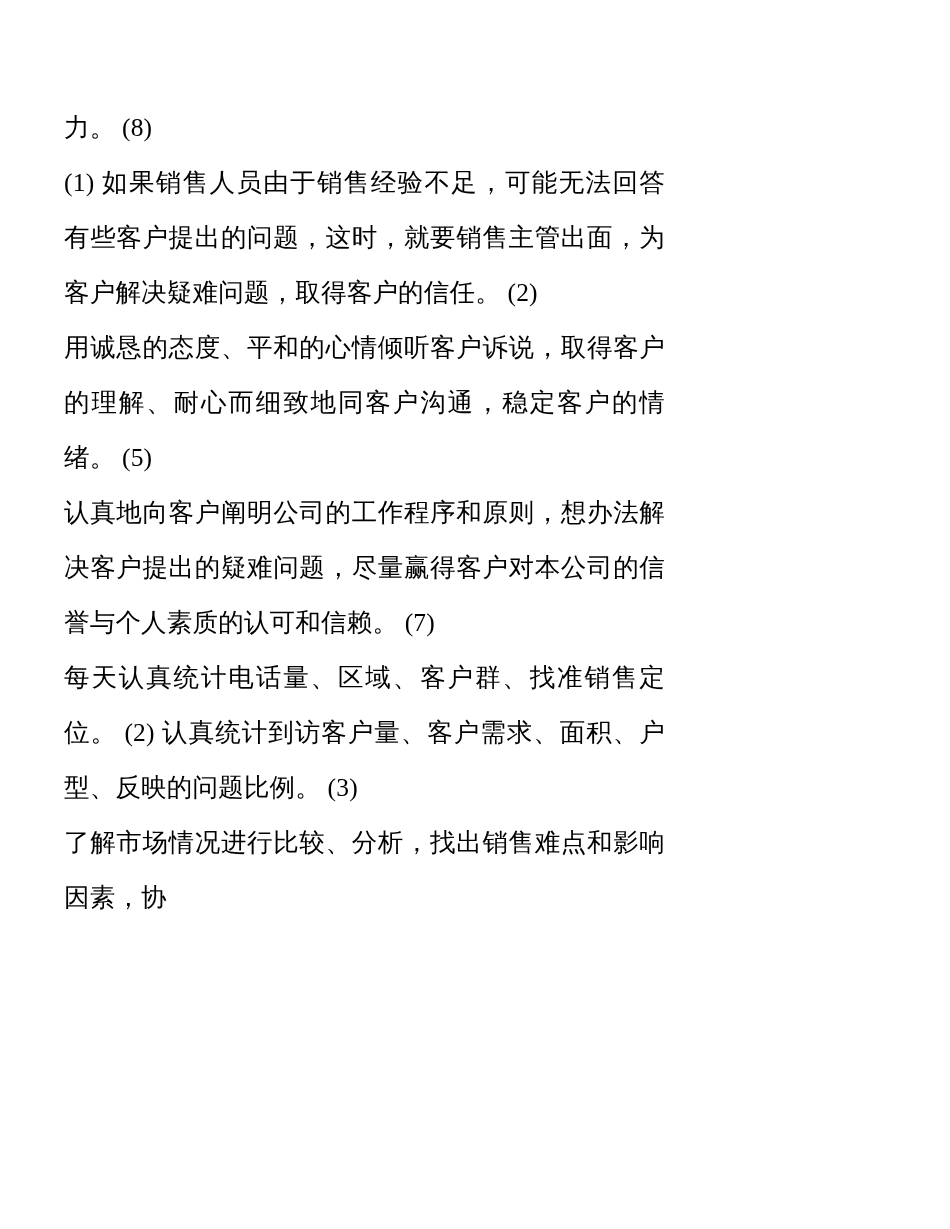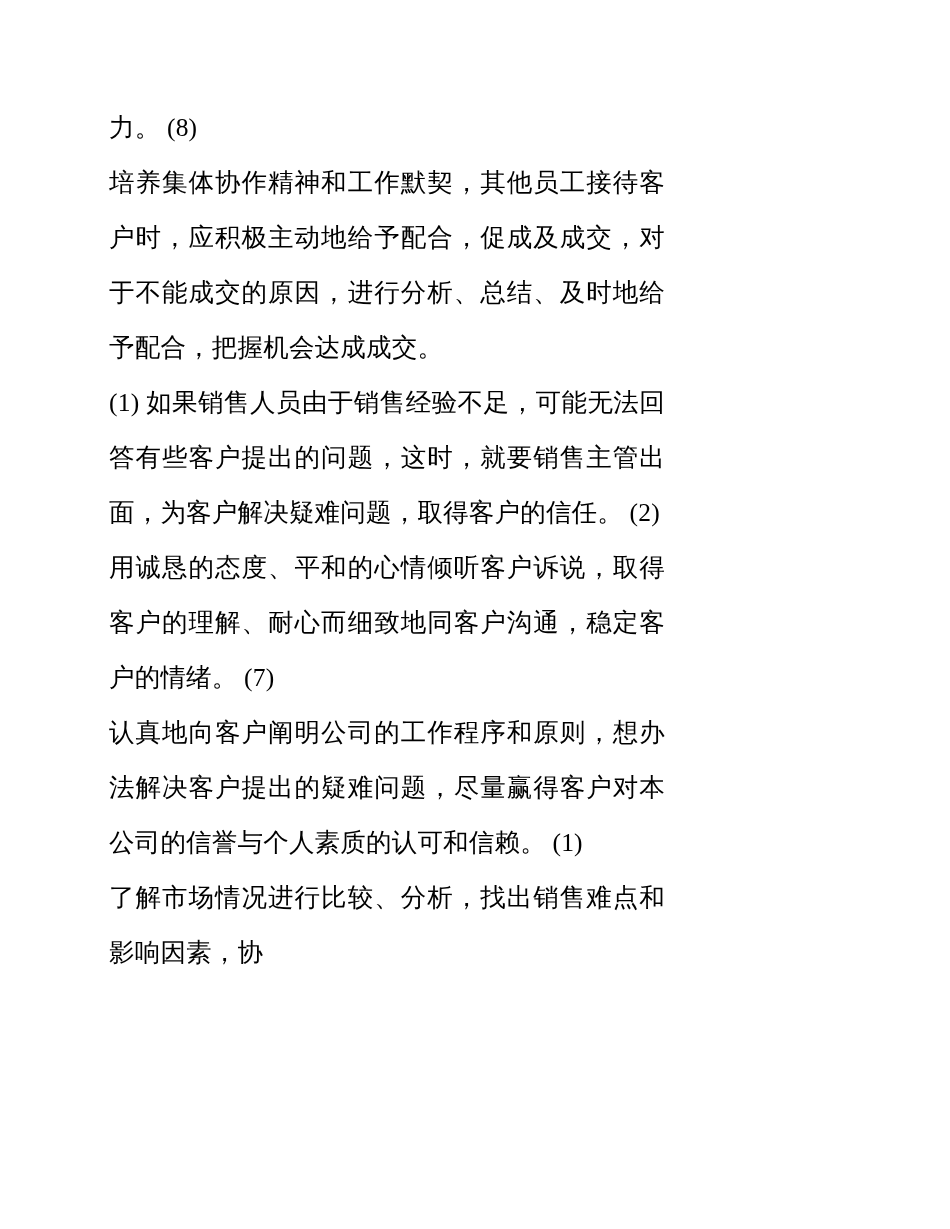--- a/index.html
+++ b/index.html
@@ -11,21 +11,21 @@
     width: 950px;
     height: 1229px;
     font-family: "Liberation Serif", "DejaVu Serif", serif;
     color: #000000;
     overflow: hidden;
   }
   .page {
     width: 800px;
     height: 1229px;
     box-sizing: border-box;
-    padding: 100px 135px 0 109px;
+    padding: 100px 135px 0 64px;
     position: relative;
   }
   .doc-body {
     font-size: 25.5px;
     line-height: 55px;
     letter-spacing: 0.2px;
     text-align: justify;
     text-justify: inter-ideograph;
   }
   .para {
@@ -33,19 +33,19 @@
     padding: 0;
     text-indent: 0;
   }
 </style>
 </head>
 <body>
 
 <div class="page">
   <div class="doc-body">
     <p class="para">力。 (8)</p>
-    <p class="para">培养集体协作精神和工作默契，其他员工接待客户时，应积极主动地给予配合，促成及成交，对于不能成交的原因，进行分析、总结、及时地给予配合，把握机会达成成交。</p>
     <p class="para">(1) 如果销售人员由于销售经验不足，可能无法回答有些客户提出的问题，这时，就要销售主管出面，为客户解决疑难问题，取得客户的信任。 (2)</p>
-    <p class="para">用诚恳的态度、平和的心情倾听客户诉说，取得客户的理解、耐心而细致地同客户沟通，稳定客户的情绪。 (7)</p>
-    <p class="para">认真地向客户阐明公司的工作程序和原则，想办法解决客户提出的疑难问题，尽量赢得客户对本公司的信誉与个人素质的认可和信赖。 (1)</p>
+    <p class="para">用诚恳的态度、平和的心情倾听客户诉说，取得客户的理解、耐心而细致地同客户沟通，稳定客户的情绪。 (5)</p>
+    <p class="para">认真地向客户阐明公司的工作程序和原则，想办法解决客户提出的疑难问题，尽量赢得客户对本公司的信誉与个人素质的认可和信赖。 (7)</p>
+    <p class="para">每天认真统计电话量、区域、客户群、找准销售定位。 (2) 认真统计到访客户量、客户需求、面积、户型、反映的问题比例。 (3)</p>
     <p class="para">了解市场情况进行比较、分析，找出销售难点和影响因素，协</p>
   </div>
 </div>
 
 </body></html>

